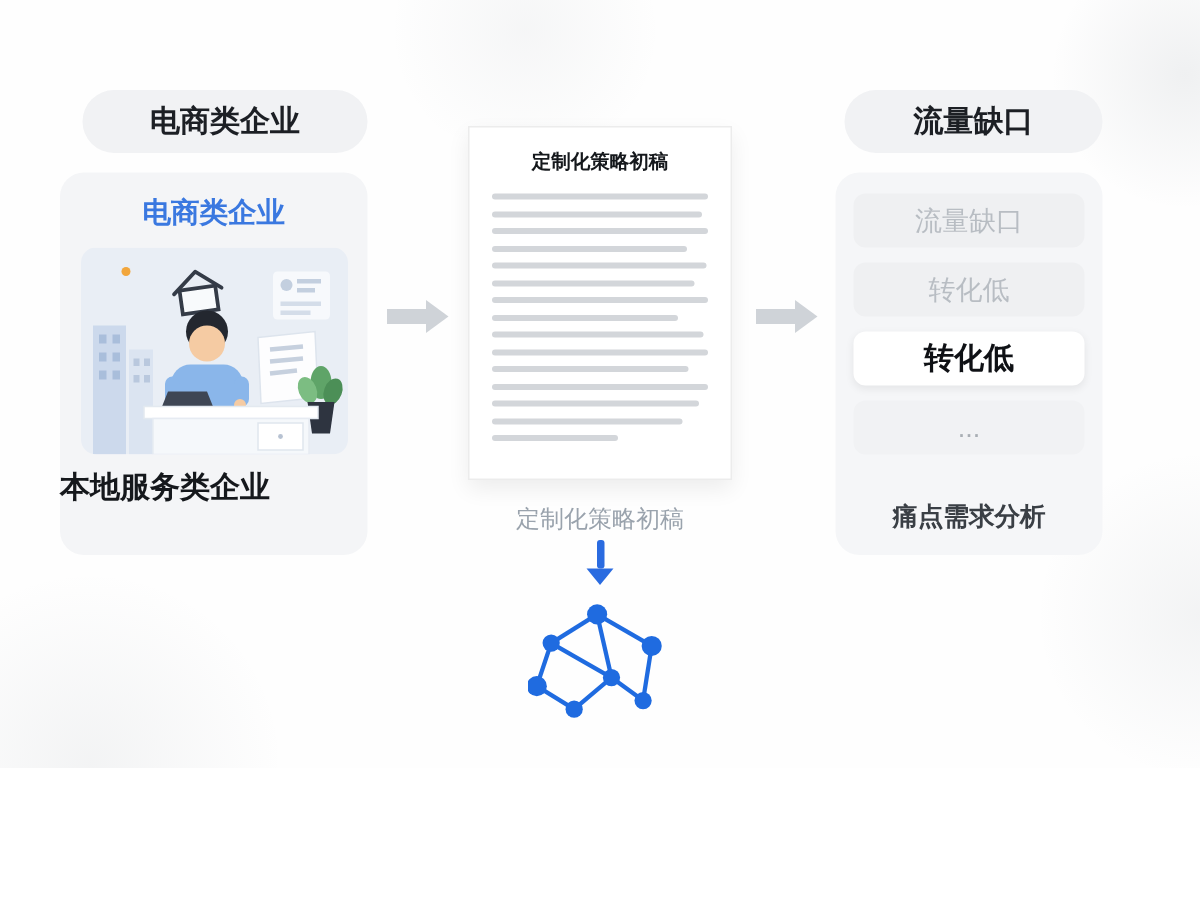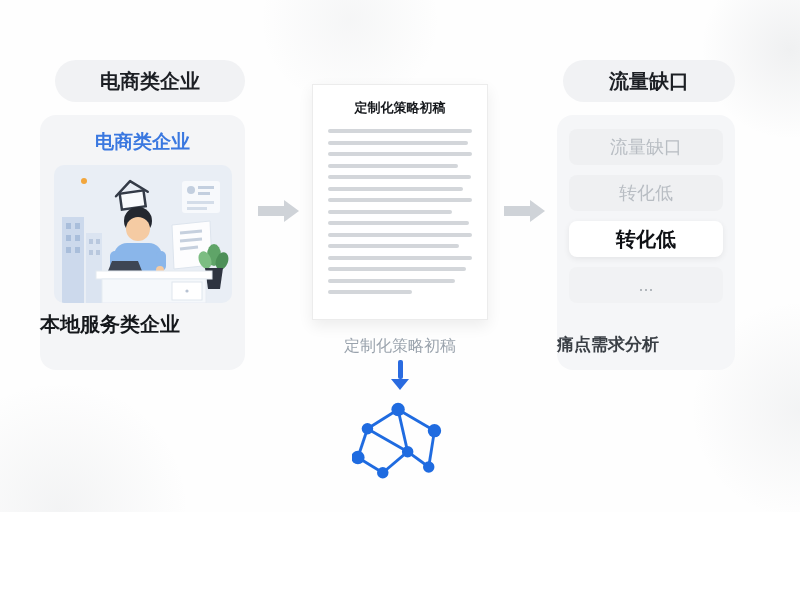--- a/index.html
+++ b/index.html
@@ -69,21 +69,21 @@
 
   
   .right-card { position:absolute; left:557px; top:115px; width:178px; height:255px;
                 background:#f5f6f8; border-radius:16px; padding:14px 12px; }
   .rc-item { height:36px; line-height:36px; border-radius:8px; text-align:center;
              font-size:18px; margin-bottom:10px; }
   .rc-muted { background:#eff0f2; color:#b8bdc3; }
   .rc-highlight { background:#ffffff; color:#0f1115; font-weight:700; font-size:20px;
                   box-shadow:0 2px 6px rgba(0,0,0,0.07); }
   .rc-dots { background:#f1f2f4; color:#a9aeb4; }
-  .rc-caption { position:absolute; left:0; bottom:14px; width:100%; 
+  .rc-caption { position:absolute; left:0; bottom:14px; width:100%; text-align:center;
                 color:#3a3f45; font-size:17px; font-weight:600; }
 </style>
 </head>
 <body>
 
 <div class="canvas">
 
   <div class="blob blob1"></div>
   <div class="blob blob2"></div>
   <div class="blob blob3"></div>

